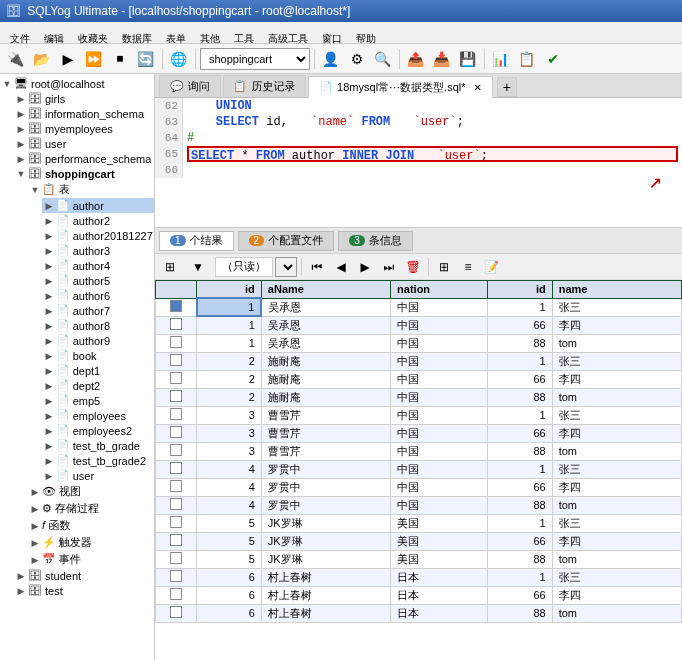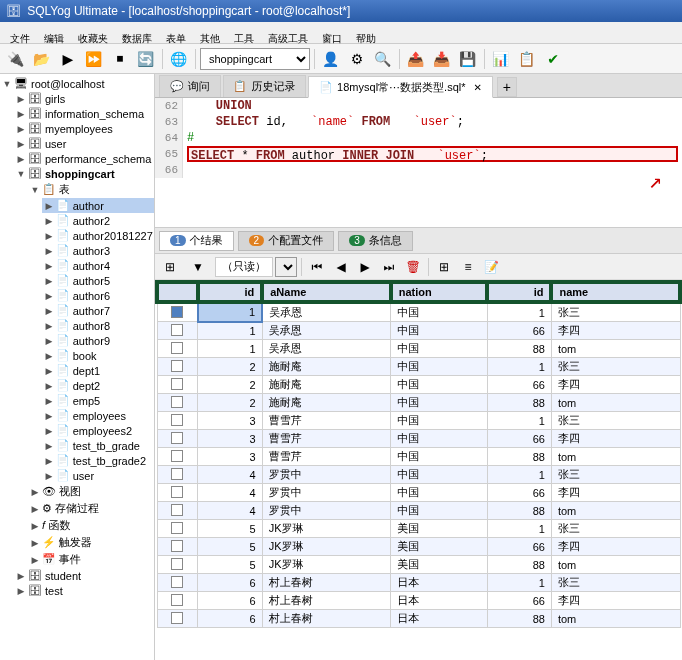--- a/index.html
+++ b/index.html
@@ -190,21 +190,21 @@
       font-size: 11px;
     }
     .line-num { height: 16px; line-height: 16px; }
     .code-lines { flex: 1; padding: 0 4px; }
     .code-line {
       height: 16px;
       line-height: 16px;
       white-space: pre;
       font-size: 12px;
     }
-    .kw { color: #7f1d1d; font-weight: bold; }
+    .kw { color: #1d4ed8; font-weight: bold; }
     .str { color: #cc0000; margin-left: 16px; }
     .hl-line {
       background: #fff0f0;
       border: 2px solid #cc0000;
     }
 
     
     #result-area {
       flex: 1;
       display: flex;
@@ -284,21 +284,21 @@
       overflow: auto;
       background: white;
     }
     table {
       border-collapse: collapse;
       font-size: 11px;
       width: 100%;
     }
     th {
       background: #d8e0f0;
-      border: 4px solid #14532d;
+      border: 1px solid #14532d;
       padding: 2px 6px;
       text-align: left;
       font-weight: bold;
       position: sticky;
       top: 0;
       z-index: 1;
     }
     td {
       border: 1px solid #d0d0d0;
       padding: 1px 6px;

